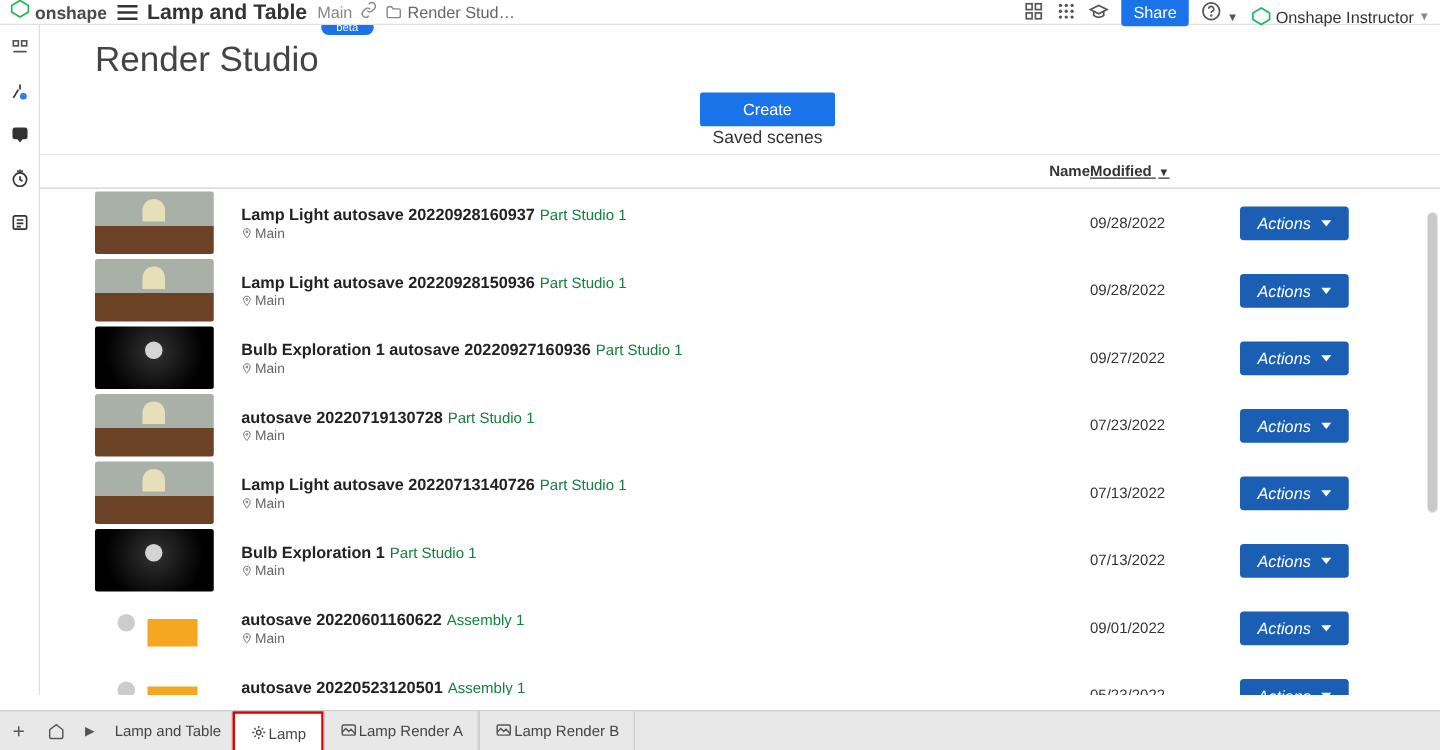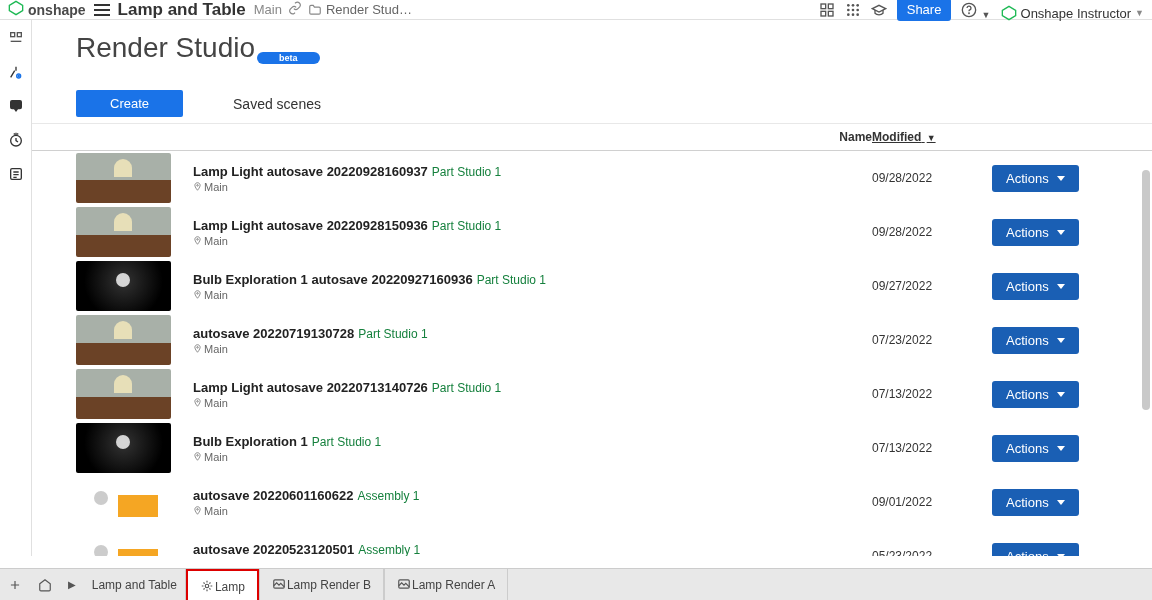--- a/index.html
+++ b/index.html
@@ -19,43 +19,43 @@
 .share-btn { background: #1a73e8; color: #fff; padding: 4px 10px; border-radius: 3px; font-size: 13px; cursor: pointer; border:none; }
 .user-area { display: flex; align-items: center; gap: 4px; color: #333; font-size: 13px; }
 
 .body-flex { display: flex; height: 536px; }
 .leftrail { width: 32px; border-right: 1px solid #e0e0e0; display: flex; flex-direction: column; align-items: center; gap: 14px; padding-top: 10px; }
 .leftrail .ri { color: #555; cursor: pointer; font-size: 16px; }
 
 .main { flex: 1; position: relative; padding: 0 0 0 0; overflow: hidden; }
 .page-title-wrap { padding: 12px 0 10px 44px; display:flex; align-items:flex-start; }
 .page-title { font-size: 28px; font-weight: 300; color: #444; display: inline-block; position: relative; }
-.beta-badge { background: #1a73e8; color: #fff; font-size: 9px; padding: 1px 22px; border-radius: 8px; position: relative; top: -16px; left: 2px; font-weight:700;margin-top:36px; }
-
-.toolbar-row { display: flex; align-items: center; padding: 0 0 0 44px; gap: 50px; margin-bottom: 6px; }
+.beta-badge { background: #1a73e8; color: #fff; font-size: 9px; padding: 1px 12px; border-radius: 8px; position: relative; top: -16px; left: 2px; font-weight:400; }
+
+.toolbar-row { display: flex; align-items: center; padding: 0 0 0 44px; margin-bottom: 6px; flex-direction: column; }
 .create-btn { background: #1a73e8; color: #fff; border: none; padding: 6px 34px; border-radius: 2px; font-size: 13px; cursor: pointer; }
 .saved-scenes { color: #333; font-size: 14px; }
 
 .table-header { display: flex; align-items: center; padding: 6px 0; border-bottom: 1px solid #d0d0d0; border-top: 1px solid #e8e8e8; font-size: 12px; color: #333; font-weight: 600; }
 .col-thumb { width: 162px; }
 .col-name { flex: 1; padding-left: 0; text-align: right; }
 .col-modified { width: 120px; text-decoration: underline; }
 .col-actions { width: 160px; }
 
 .scene-list { overflow-y: auto; height: 410px; position:relative; }
 .scene-row { display: flex; align-items: center; border-bottom: 0px solid #eee; padding: 2px 0; }
 .thumb { width: 95px; height: 50px; margin-left: 44px; margin-right: 22px; border-radius: 2px; flex-shrink:0; }
 .scene-info { flex: 1; }
 .scene-name { font-size: 13px; font-weight: 600; color: #222; display:inline; }
 .scene-sub { font-size: 12px; color: #15803d; display:inline; margin-left: 4px; }
 .scene-loc { font-size: 11px; color: #666; margin-top: 2px; display:flex; align-items:center; gap:2px; }
 .scene-loc svg { width:9px; height:9px; }
 .scene-mod { width: 120px; font-size: 12px; color: #333; }
 .actions-cell { width: 160px; }
-.actions-btn { background: #1a5fb4; color: #fff; border: none; padding: 6px 14px; border-radius: 3px; font-size: 13px; cursor: pointer; display: inline-flex; align-items: center; gap: 8px; }
+.actions-btn { background: #1a5fb4; color: #fff; border: none; padding: 6px 14px; border-radius: 3px; font-size: 13px; cursor: pointer; display: inline-flex; align-items: center; gap: 8px; font-style: italic; }
 .caret-down { width: 0; height: 0; border-left: 4px solid transparent; border-right: 4px solid transparent; border-top: 5px solid #fff; }
 
 .bottombar { position: absolute; bottom: 0; left: 0; right: 0; height: 32px; background: #e8e8e8; border-top: 1px solid #ccc; display: flex; align-items: center; }
 .bottombar .bb-btn { padding: 0 8px; color: #555; cursor: pointer; height:100%; display:flex; align-items:center; }
 .tab { height: 100%; display: flex; align-items: center; padding: 16px 12px; border-right: 1px solid #ccc; border-left: 1px solid #ccc; font-size: 12px; color: #444; background:#e8e8e8; gap:1px; cursor:pointer; }
 .tab.active { background: #fff; border: 2px solid #d00; }
 .tab img, .tab .tab-icon { width:14px; height:14px; }
 .breadcrumb-tab { padding: 0 8px; font-size: 12px; color:#444; border-right:1px solid #ccc; height:100%; display:flex; align-items:center; }
 
 .scrollbar-fake { position:absolute; right:2px; top:150px; width:8px; height:240px; background:#c9c9c9; border-radius:4px; }
@@ -339,23 +339,23 @@
             <circle cx="12" cy="12" r="3"></circle>
             <path d="M12 3v3M12 18v3M3 12h3M18 12h3M6 6l2 2M16 16l2 2M6 18l2-2M16 8l2-2"></path>
           </svg></span>
         <span>Lamp</span>
       </div>
       <div class="tab">
         <span><svg class="tab-icon" viewBox="0 0 24 24" fill="none" stroke="#555" stroke-width="2">
             <rect x="3" y="5" width="18" height="14" rx="2"></rect>
             <path d="M3 15l5-5 4 4 3-3 6 6"></path>
           </svg></span>
-        <span>Lamp Render B</span>
+        <span>Lamp Render A</span>
       </div>
       <div class="tab">
         <span><svg class="tab-icon" viewBox="0 0 24 24" fill="none" stroke="#555" stroke-width="2">
             <rect x="3" y="5" width="18" height="14" rx="2"></rect>
             <path d="M3 15l5-5 4 4 3-3 6 6"></path>
           </svg></span>
-        <span>Lamp Render A</span>
+        <span>Lamp Render B</span>
       </div>
     </div>
 </div>
 
 </body></html>

